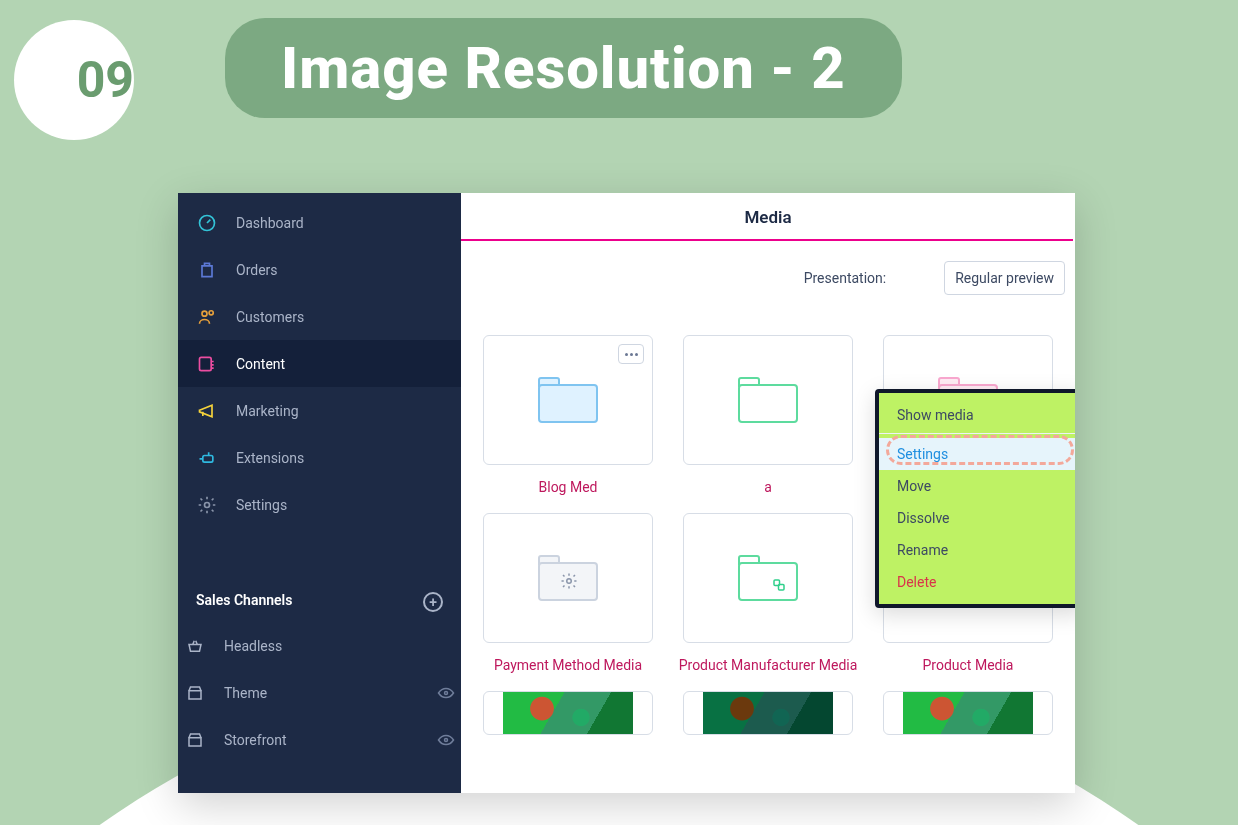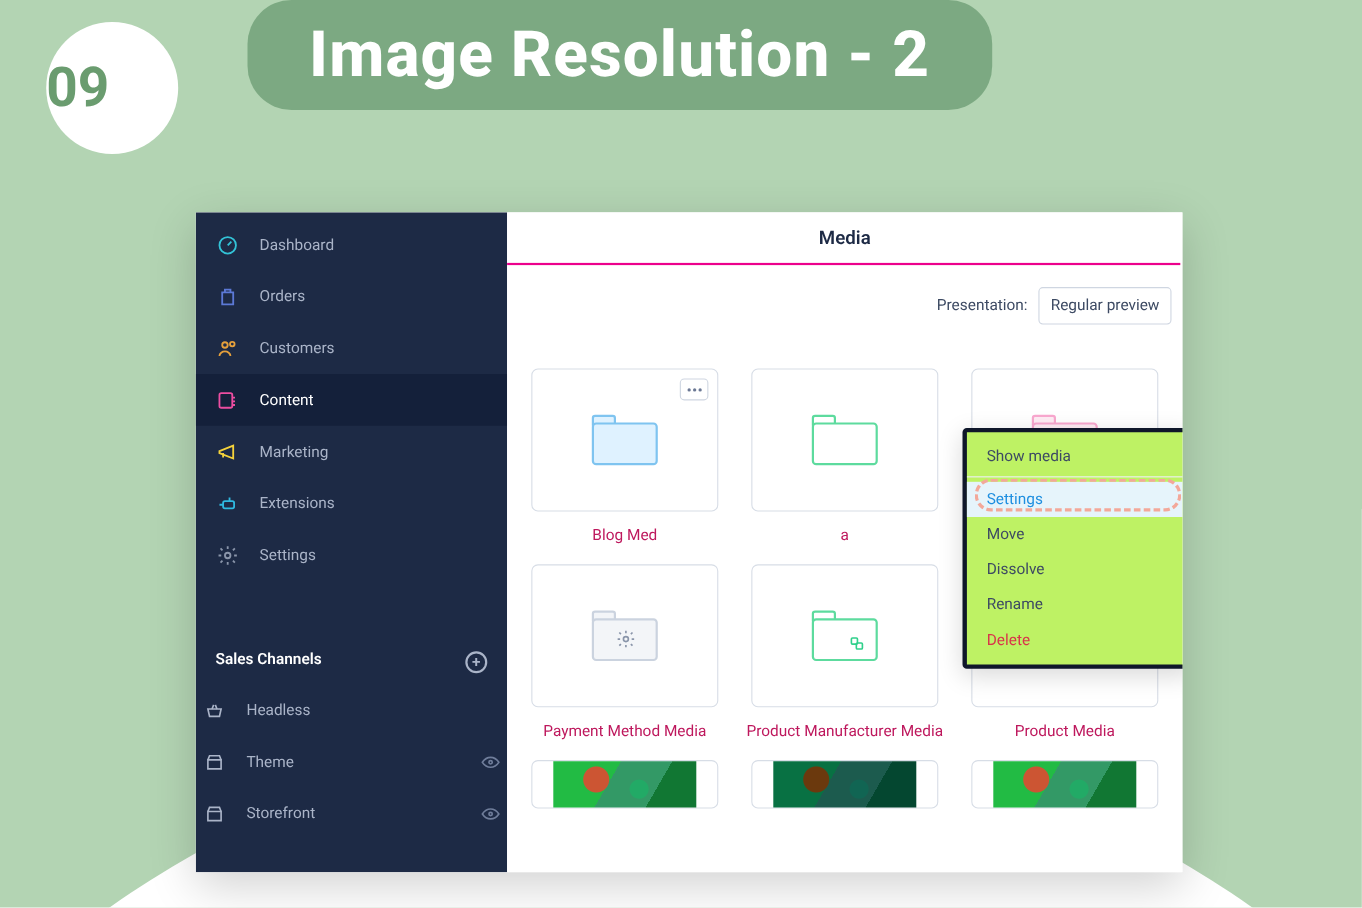--- a/index.html
+++ b/index.html
@@ -16,37 +16,37 @@
     width: 1800px;
     height: 1800px;
     background: #fff;
     border-radius: 50%;
     left: 50%;
     top: 660px;
     transform: translateX(-50%);
   }
   .badge-circle {
     position: absolute;
-    left: 42px;
+    left: 14px;
     top: 20px;
     width: 120px;
     height: 120px;
     background: #fff;
     border-radius: 50%;
     display: flex;
     align-items: center;
-    justify-content: flex-start;
+    justify-content: flex-end;
     font-size: 50px;
     font-weight: 700;
     color: #6a9c6f;
   }
   .title-pill {
     position: absolute;
     left: 225px;
-    top: 0;
+    top: 18px;
     background: #7ca982;
     border-radius: 40px;
     padding: 16px 56px;
     color: #fff;
     font-size: 58px;
     font-weight: 800;
     letter-spacing: 1px;
   }
   .window {
     position: absolute;
@@ -119,21 +119,21 @@
     color: #1d2a45;
     padding: 14px 0 12px;
   }
   .pink-line { height:2px; background:#ec008c; margin: 0 2px 0 0; }
   .toolbar {
     display:flex; justify-content:flex-end; align-items:center; gap:10px; padding: 20px 10px 0 0;
     font-size:14px; color:#3d4a63;
   }
   .select {
     border:1px solid #cfd6e1; border-radius:4px; height:34px; padding:0 10px;
-    display:flex; align-items:center; font-size:14px; color:#3d4a63;
+    display:flex; align-items:center; font-size:14px; color:#3d4a63;margin-left:48px;
   }
   .grid {
     display:grid; grid-template-columns: repeat(3, 170px);
     column-gap: 30px; row-gap: 18px;
     justify-content: center;
     margin-top: 40px;
   }
   .card {
     width:170px; display:flex; flex-direction:column; align-items:center;
   }

